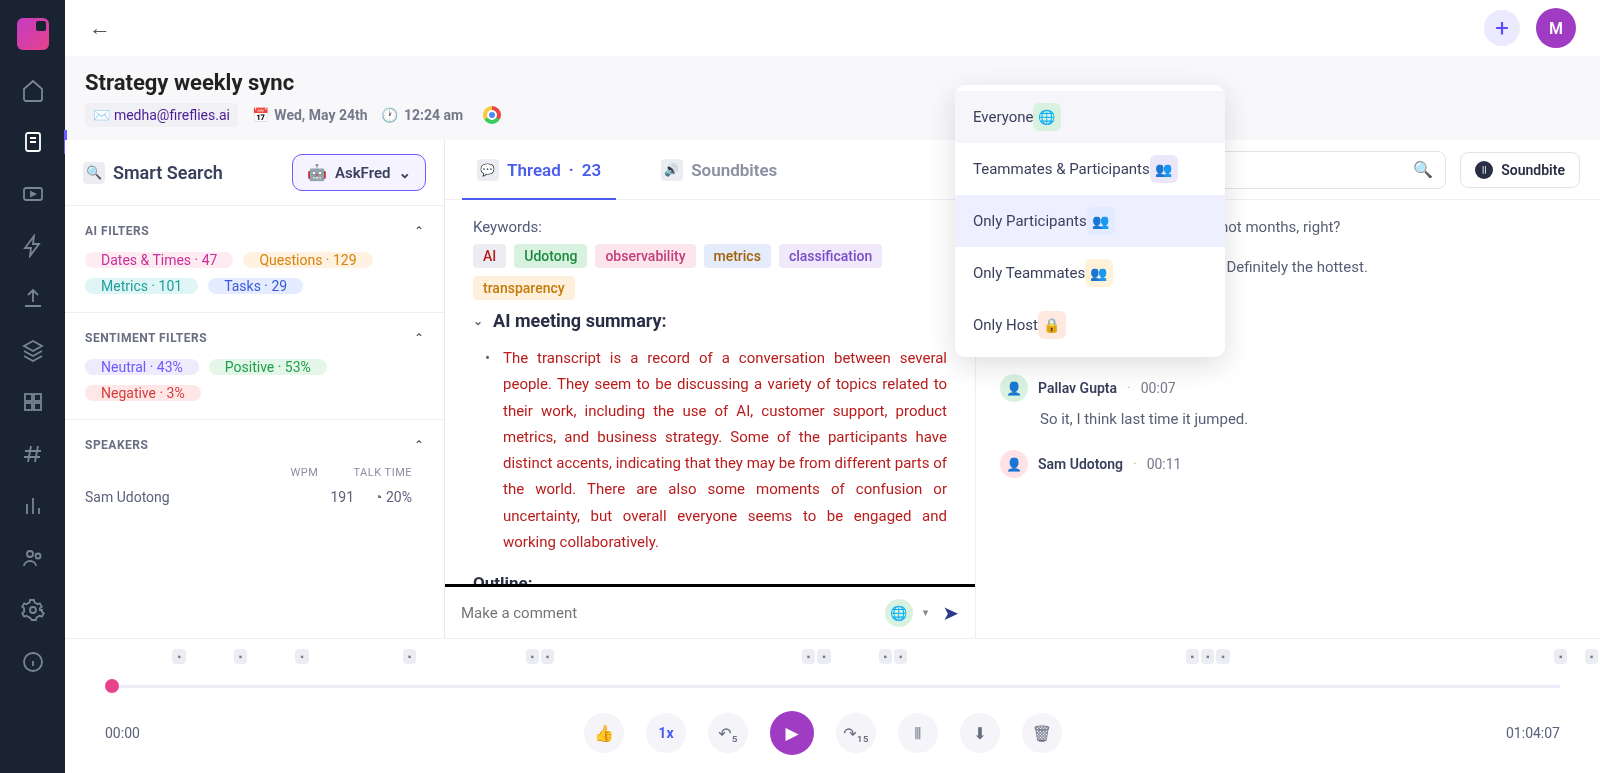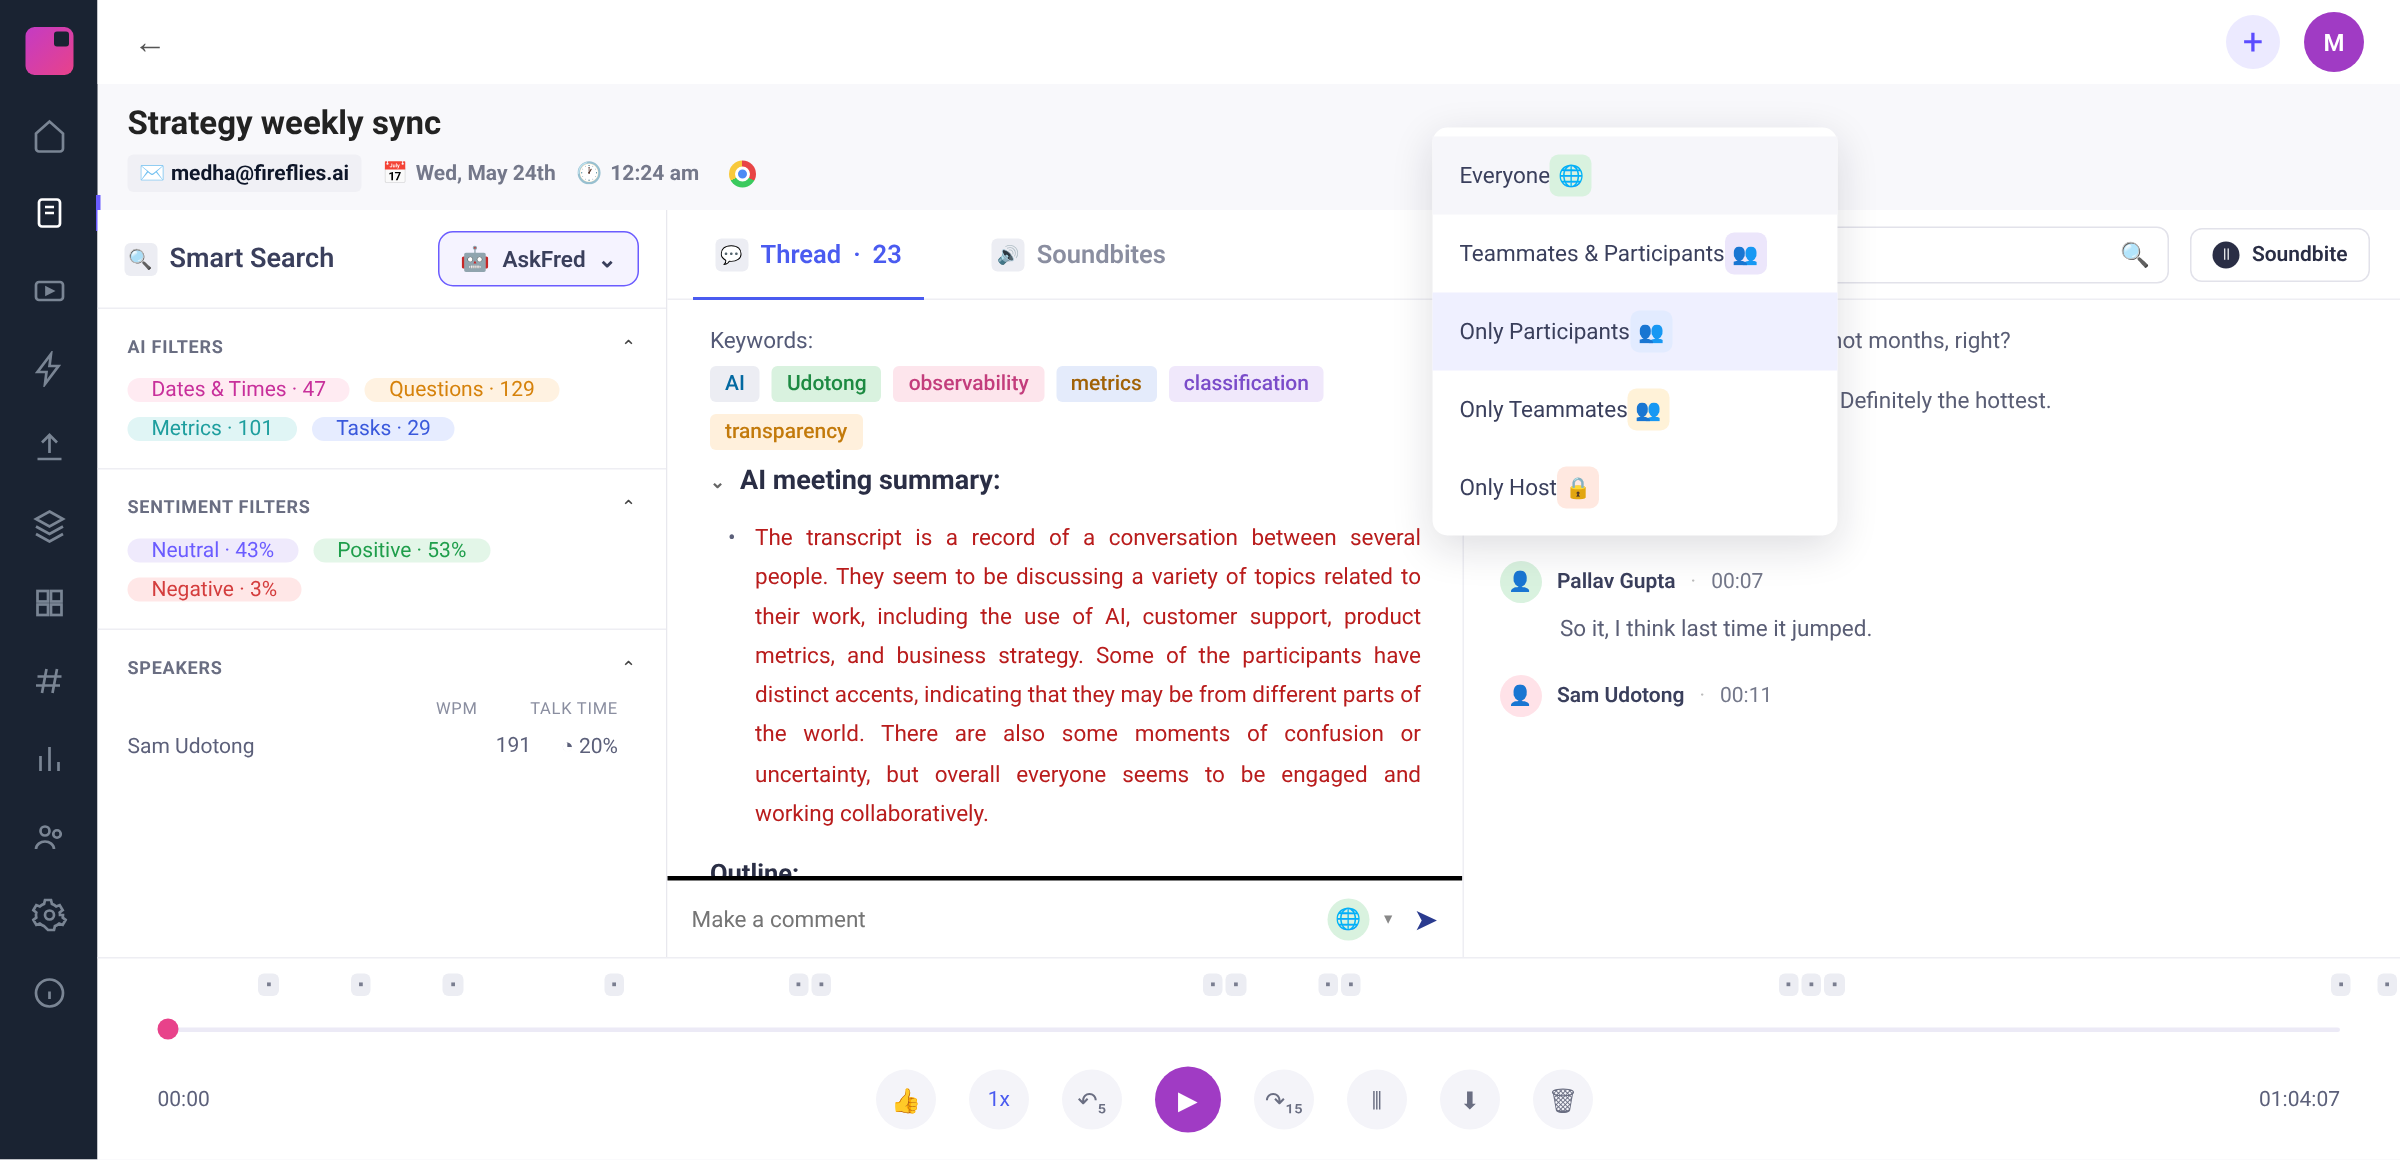--- a/index.html
+++ b/index.html
@@ -12,21 +12,21 @@
 .nav-icon.active::after{content:"";position:absolute;right:-22px;width:3px;height:24px;background:#6b5cff}
 .topbar{position:absolute;left:65px;top:0;right:0;height:56px;background:#fff;display:flex;align-items:center;padding:0 24px;justify-content:space-between}
 .back-arrow{color:#555;font-size:22px;cursor:pointer}
 .topbar-right{display:flex;align-items:center;gap:16px}
 .plus-btn{width:36px;height:36px;border-radius:50%;background:#eceaff;display:flex;align-items:center;justify-content:center;color:#5b4cff;font-size:24px;cursor:pointer}
 .avatar{width:40px;height:40px;border-radius:50%;background:#a03bc4;color:#fff;display:flex;align-items:center;justify-content:center;font-weight:600;cursor:pointer}
 .header2{position:absolute;left:85px;top:70px;right:24px}
 .title{font-size:22px;font-weight:700;color:#222;margin-bottom:8px}
 .meta-row{display:flex;align-items:center;gap:14px;color:#74788a;font-size:14px}
 .meta-item{display:flex;align-items:center;gap:5px}
-.meta-email{background:#f0f0f5;padding:4px 8px;border-radius:4px;color:#0f172a;font-weight:700}
+.meta-email{background:#f0f0f5;padding:4px 8px;border-radius:4px;color:#4c1d95;font-weight:400}
 .chrome-icon{width:18px;height:18px;border-radius:50%;background:conic-gradient(#e84545 0 120deg,#3bca5e 120deg 240deg,#f8c93c 240deg);position:relative;margin-left:6px}
 .chrome-icon::after{content:"";position:absolute;inset:4px;background:#4c8bf5;border-radius:50%;border:2px solid #fff}
 .sidebar{position:absolute;left:65px;top:140px;width:380px;bottom:135px;background:#fff;border-right:1px solid #e8e8ee;overflow:hidden}
 .searchbar{display:flex;align-items:center;padding:14px 18px;gap:12px}
 .search-lbl{display:flex;align-items:center;gap:8px;color:#3a3f5c;font-size:18px;font-weight:600;flex:1}
 .search-ico{width:22px;height:22px;background:#ecedf3;border-radius:4px;display:flex;align-items:center;justify-content:center;color:#8a8ea0;font-size:13px}
 .askfred{border:1.5px solid #6b5cff;border-radius:10px;padding:8px 14px;display:flex;align-items:center;gap:8px;background:#f5f3ff;cursor:pointer}
 .askfred .bot{font-size:16px}
 .askfred span{font-weight:600;color:#3a3f5c;font-size:15px}
 .chev{color:#666;font-size:12px}
@@ -49,21 +49,21 @@
 .tabs{display:flex;align-items:center;height:60px;gap:60px;padding:0 32px;border-bottom:1px solid #eeeef3}
 .tab{display:flex;align-items:center;gap:8px;color:#8a8ea0;font-size:17px;font-weight:600;cursor:pointer;height:100%;position:relative}
 .tab.active{color:#4a5bf0}
 .tab.active::after{content:"";position:absolute;bottom:-1px;left:-15px;right:-15px;height:2px;background:#4a5bf0}
 .tab-ico{width:22px;height:22px;background:#ecedf3;border-radius:4px;display:flex;align-items:center;justify-content:center;font-size:12px}
 .thread-body{padding:18px 28px;overflow-y:auto;flex:1}
 .kw-row{margin-bottom:8px}
 .kw-row .lbl{color:#545a77;font-size:15px;margin-bottom:8px}
 .kw-pills{display:flex;gap:8px;flex-wrap:wrap}
 .kw{padding:4px 10px;border-radius:4px;font-size:14px;font-weight:500}
-.kw.gray{background:#ecedf3;color:#0369a1}
+.kw.gray{background:#ecedf3;color:#b91c1c}
 .kw.grn{background:#d9f2df;color:#1d8a42}
 .kw.pnk{background:#fde5ec;color:#c33d7c}
 .kw.blu{background:#e4ebfb;color:#a16207}
 .kw.prp{background:#f0e8fb;color:#7a4cc9}
 .kw.org{background:#fff0dc;color:#c37a0b}
 .summary{margin-top:10px}
 .sum-hd{display:flex;align-items:center;gap:10px;font-size:18px;font-weight:700;color:#2a2e45;margin-bottom:14px;cursor:pointer}
 .sum-body{font-size:15px;color:#b91c1c;line-height:1.75;text-align:justify;padding-left:30px;position:relative}
 .sum-body::before{content:"•";position:absolute;left:12px;color:#5c607a}
 .outline-hd{margin-top:18px;font-weight:700;font-size:17px;color:#2a2e45}
@@ -102,21 +102,21 @@
 .markers{height:30px;position:relative;padding:10px 40px 0}
 .mark{position:absolute;background:#ecedf3;border-radius:4px;padding:2px 5px;display:flex;gap:2px;font-size:10px;color:#7a7e90}
 .timeline{height:24px;position:relative;margin:6px 40px}
 .track{position:absolute;left:0;right:0;top:10px;height:3px;background:#eceaf6;border-radius:2px}
 .knob{position:absolute;left:0;top:4px;width:14px;height:14px;background:#e8428a;border-radius:50%}
 .controls{display:flex;align-items:center;justify-content:space-between;padding:6px 40px}
 .time-txt{color:#5c607a;font-size:14px}
 .ctl-center{display:flex;align-items:center;gap:22px}
 .ctl-btn{width:40px;height:40px;border-radius:50%;display:flex;align-items:center;justify-content:center;color:#6a6e82;font-size:16px;cursor:pointer;background:#f4f4f9}
 .ctl-btn.play{width:44px;height:44px;background:#a03bc4;color:#fff;font-size:17px}
-.ctl-btn.speed{color:#4a5bf0;font-weight:400;font-size:14px}
+.ctl-btn.speed{color:#4a5bf0;font-weight:700;font-size:14px}
 svg{width:100%;height:100%}
 </style>
 </head>
 <body>
 
 <div class="leftnav">
   <div class="logo"></div>
   <div class="nav-icon">
       <svg viewBox="0 0 24 24" fill="none" stroke="currentColor" stroke-width="1.8">
         <path d="M3 11l9-8 9 8v10a2 2 0 01-2 2H5a2 2 0 01-2-2z"></path>

